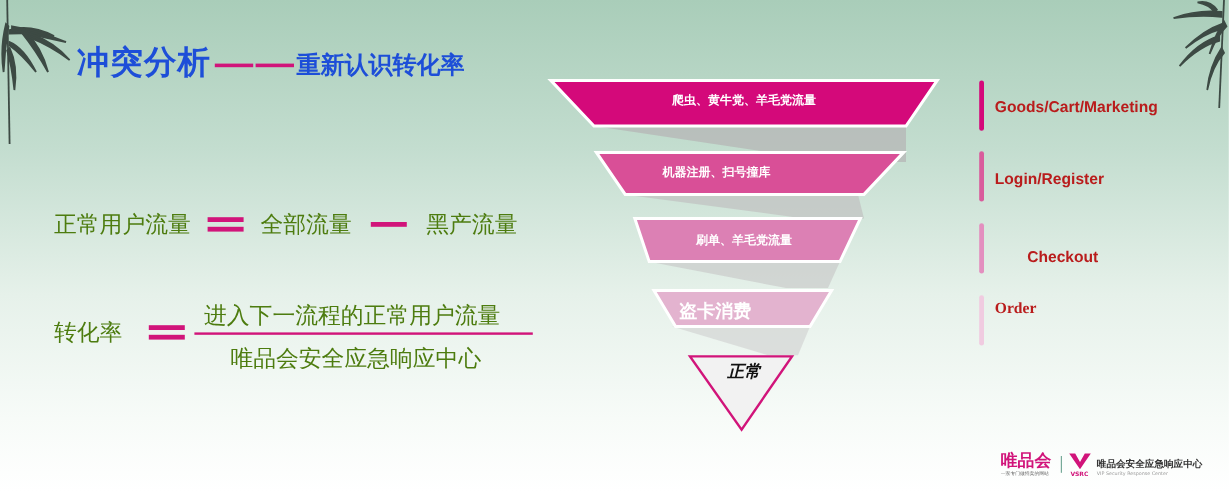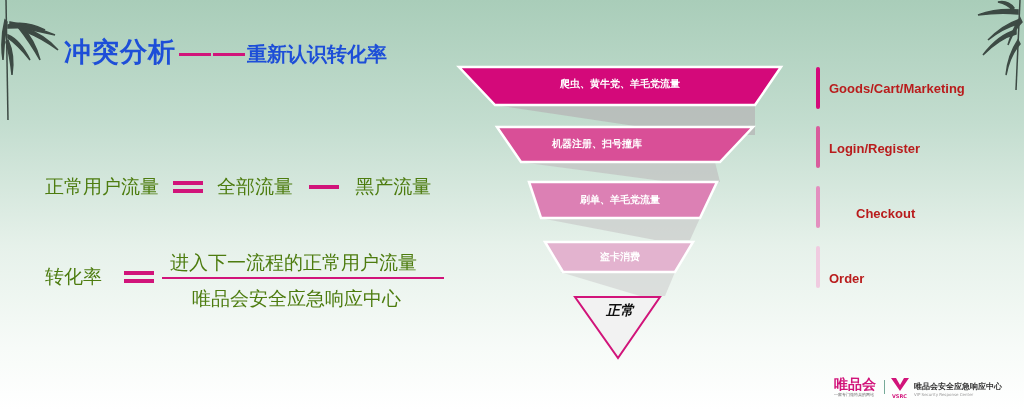--- a/index.html
+++ b/index.html
@@ -90,36 +90,36 @@
   <polygon points="74,122 262,122 245,158 86,158" fill="#dc80b4" stroke="#fff" stroke-width="2.5"></polygon>
 
   <polygon points="90,182 238,182 220,212 108,212" fill="#e3b3cf" stroke="#fff" stroke-width="2.5"></polygon>
 
   <polygon points="120,237 205,237 163,298" fill="#f2f2f2" stroke="#d1147a" stroke-width="2"></polygon>
 </svg>
 
 <div class="abs seg-label" style="left:455px;top:77px;width:330px;">爬虫、黄牛党、羊毛党流量</div>
 <div class="abs seg-label" style="left:432px;top:137px;width:330px;font-family:Liberation Mono, monospace;">机器注册、扫号撞库</div>
 <div class="abs seg-label" style="left:455px;top:193px;width:330px;">刷单、羊毛党流量</div>
-<div class="abs seg-label" style="left:455px;top:250px;width:330px;font-size:10px;">盗卡消费</div>
+<div class="abs seg-label" style="left:431px;top:250px;width:330px;font-size:15px;">盗卡消费</div>
 <div class="abs" style="left:455px;top:302px;width:330px;text-align:center;font-weight:bold;font-size:14px;line-height:16px;color:#111;font-style:italic;">
   <div>正常</div>
 </div>
 
 <div class="abs stage-bar" style="left:816px;top:67px;height:42px;background:#d4097a;"></div>
 <div class="abs stage-label" style="left:829px;top:81px;">Goods/Cart/Marketing</div>
 
 <div class="abs stage-bar" style="left:816px;top:126px;height:42px;background:#d95c9c;"></div>
 <div class="abs stage-label" style="left:829px;top:141px;">Login/Register</div>
 
 <div class="abs stage-bar" style="left:816px;top:186px;height:42px;background:#e38fbf;"></div>
 <div class="abs stage-label" style="left:829px;top:206px;margin-left:27px;">Checkout</div>
 
 <div class="abs stage-bar" style="left:816px;top:246px;height:42px;background:#f0cbe0;"></div>
-<div class="abs stage-label" style="left:829px;top:271px;">Order</div>
+<div class="abs stage-label" style="left:829px;top:249px;font-family:Liberation Serif, serif;">Order</div>
 
 <div class="abs" style="left:834px;top:377px;width:190px;height:30px;">
   <div style="position:absolute;left:0;top:0;">
     <div style="color:#d1147a;font-weight:bold;font-size:14px;line-height:15px;">唯品会</div>
     <div style="color:#666;font-size:4px;line-height:6px;white-space:nowrap;">一家专门做特卖的网站</div>
   </div>
   <div style="position:absolute;left:50px;top:3px;width:1px;height:14px;background:#7a9;"></div>
   <svg style="position:absolute;left:56px;top:0;" width="20" height="16" viewBox="0 0 20 16">
     <path d="M1 1 L10 14 L19 1 L14 1 L10 8 L6 1Z" fill="#d1147a"></path>
   </svg>

